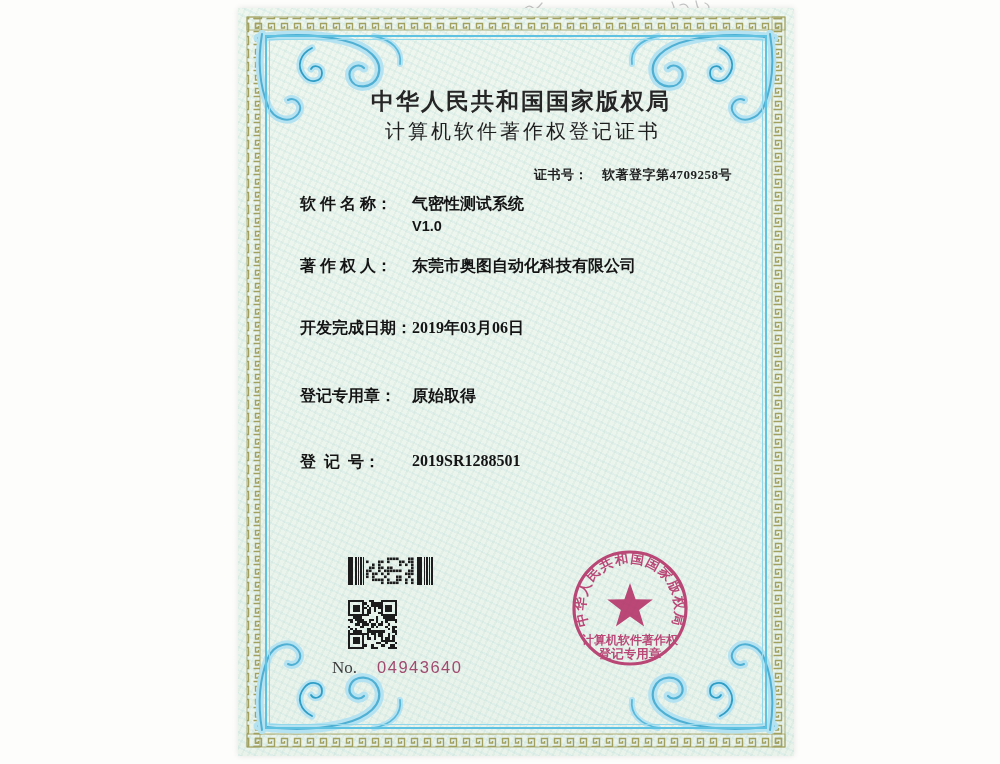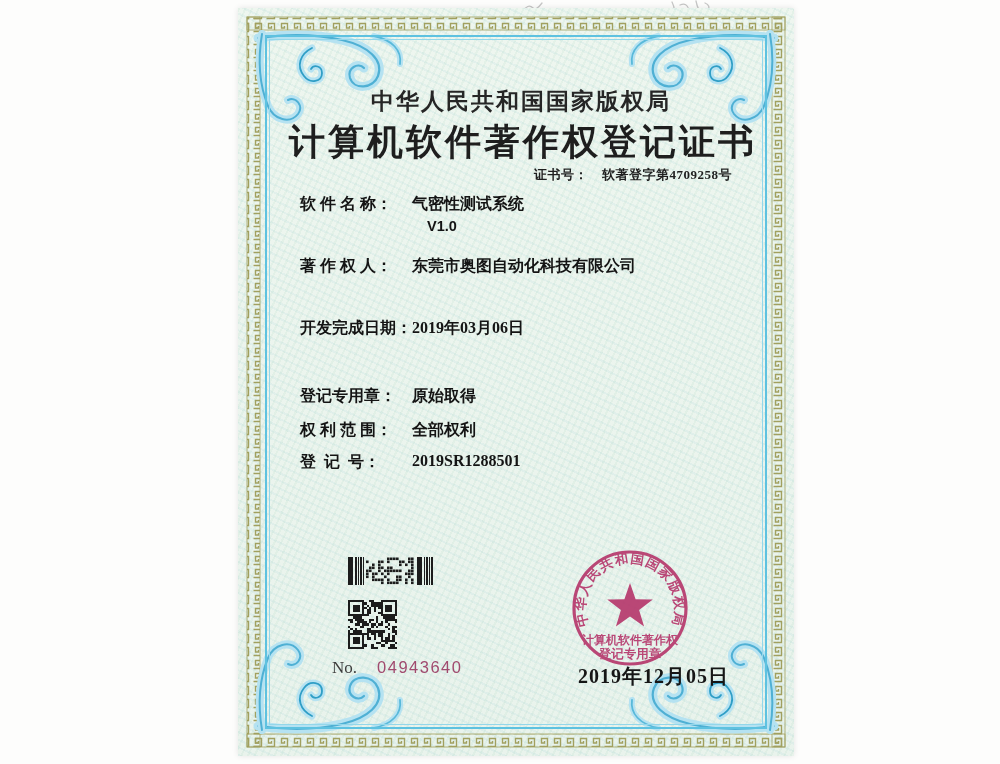--- a/index.html
+++ b/index.html
@@ -19,31 +19,31 @@
   .border-svg{position:absolute;left:0;top:0;}
   .frame-outer{position:absolute;inset:27px;border:2px solid #5ec2e0;pointer-events:none;}
   .frame-inner{position:absolute;inset:31px;border:1px solid #93d7ea;pointer-events:none;}
 
   .issuer{
     position:absolute;left:0;right:0;top:78px;text-align:center;padding-left:10px;
     font-size:23px;font-weight:700;letter-spacing:2px;color:#262626;
   }
   .cert-title{
     position:absolute;left:4px;right:0;top:110px;text-align:center;padding-left:10px;
-    font-size:36px;font-weight:700;letter-spacing:3px;color:#1e1e1e;
+    font-size:20px;font-weight:400;letter-spacing:3px;color:#1e1e1e;
   }
   .certno{
     position:absolute;top:158px;right:62px;
     font-size:13px;font-weight:700;color:#1f1f1f;letter-spacing:.5px;
   }
   .certno .gap{display:inline-block;width:14px;}
   .row{position:absolute;left:62px;font-size:16px;font-weight:700;color:#141414;}
   .flabel{display:inline-block;width:112px;white-space:pre;}
   .fvalue{display:inline-block;vertical-align:top;}
-  .fvalue .v2{margin-top:3px;font-family:"Liberation Sans","DejaVu Sans",sans-serif;font-size:14.5px;margin-left:15px;}
+  .fvalue .v2{margin-top:3px;font-family:"Liberation Sans","DejaVu Sans",sans-serif;font-size:14.5px;}
   .r1{top:186px}.r2{top:248px}.r3{top:310px}.r4{top:344px}.r5{top:378px}.r6{top:412px}.r7{top:444px}
   .statement{
     position:absolute;left:64px;top:470px;width:452px;
     font-size:15.5px;font-weight:700;color:#202020;line-height:30px;
     text-align:justify;text-indent:32px;
   }
   .barcode{position:absolute;left:110px;top:549px;}
   .qrcode{position:absolute;left:110px;top:592px;}
   .serial{position:absolute;left:94px;top:650px;font-size:17px;color:#3d3d3d;}
   .serial .num{
@@ -117,23 +117,20 @@
     <span class="flabel">软 件 名 称：</span><span class="fvalue"><div>气密性测试系统</div><div class="v2">V1.0</div></span>
   </div>
   <div class="row r2">
     <span class="flabel">著 作 权 人：</span><span class="fvalue">东莞市奥图自动化科技有限公司</span>
   </div>
   <div class="row r3">
     <span class="flabel">开发完成日期：</span><span class="fvalue">2019年03月06日</span>
   </div>
   <div class="row r5">
     <span class="flabel">登记专用章：</span><span class="fvalue">原始取得</span>
-  </div>
-  <div class="row r6">
-    <span class="flabel">权 利 范 围：</span><span class="fvalue">全部权利</span>
   </div>
   <div class="row r7">
     <span class="flabel">登  记  号：</span><span class="fvalue">2019SR1288501</span>
   </div>
 
 
   <svg class="barcode" id="barcode" width="85" height="28">
       <rect x="0" y="0" width="5" height="28" fill="#1c1c1c"></rect>
       <rect x="7" y="0" width="2" height="28" fill="#1c1c1c"></rect>
       <rect x="10" y="0" width="1" height="28" fill="#1c1c1c"></rect>
@@ -463,15 +460,14 @@
     </defs>
     <circle cx="68" cy="66" r="56" fill="none" stroke="#b5356a" stroke-width="3.2"></circle>
     <text font-size="13.5" font-weight="700" fill="#b5356a" letter-spacing="1.2" font-family="Liberation Serif, DejaVu Serif, serif">
       <textPath href="#sealArc" startOffset="50%" text-anchor="middle">中华人民共和国国家版权局</textPath>
     </text>
     <polygon fill="#b5356a" points="68,41 73.6,57.2 90.8,57.6 77.1,68 82.1,84.4 68,74.6 53.9,84.4 58.9,68 45.2,57.6 62.4,57.2"></polygon>
     <text x="68" y="102" text-anchor="middle" font-size="12" font-weight="700" fill="#b5356a" font-family="Liberation Serif, DejaVu Serif, serif">计算机软件著作权</text>
     <text x="68" y="116" text-anchor="middle" font-size="12.5" font-weight="700" fill="#b5356a" font-family="Liberation Serif, DejaVu Serif, serif">登记专用章</text>
   </svg>
 
-  <div class="stamp-date">2019年12月05日</div>
 
 </div>
 
 </body></html>

